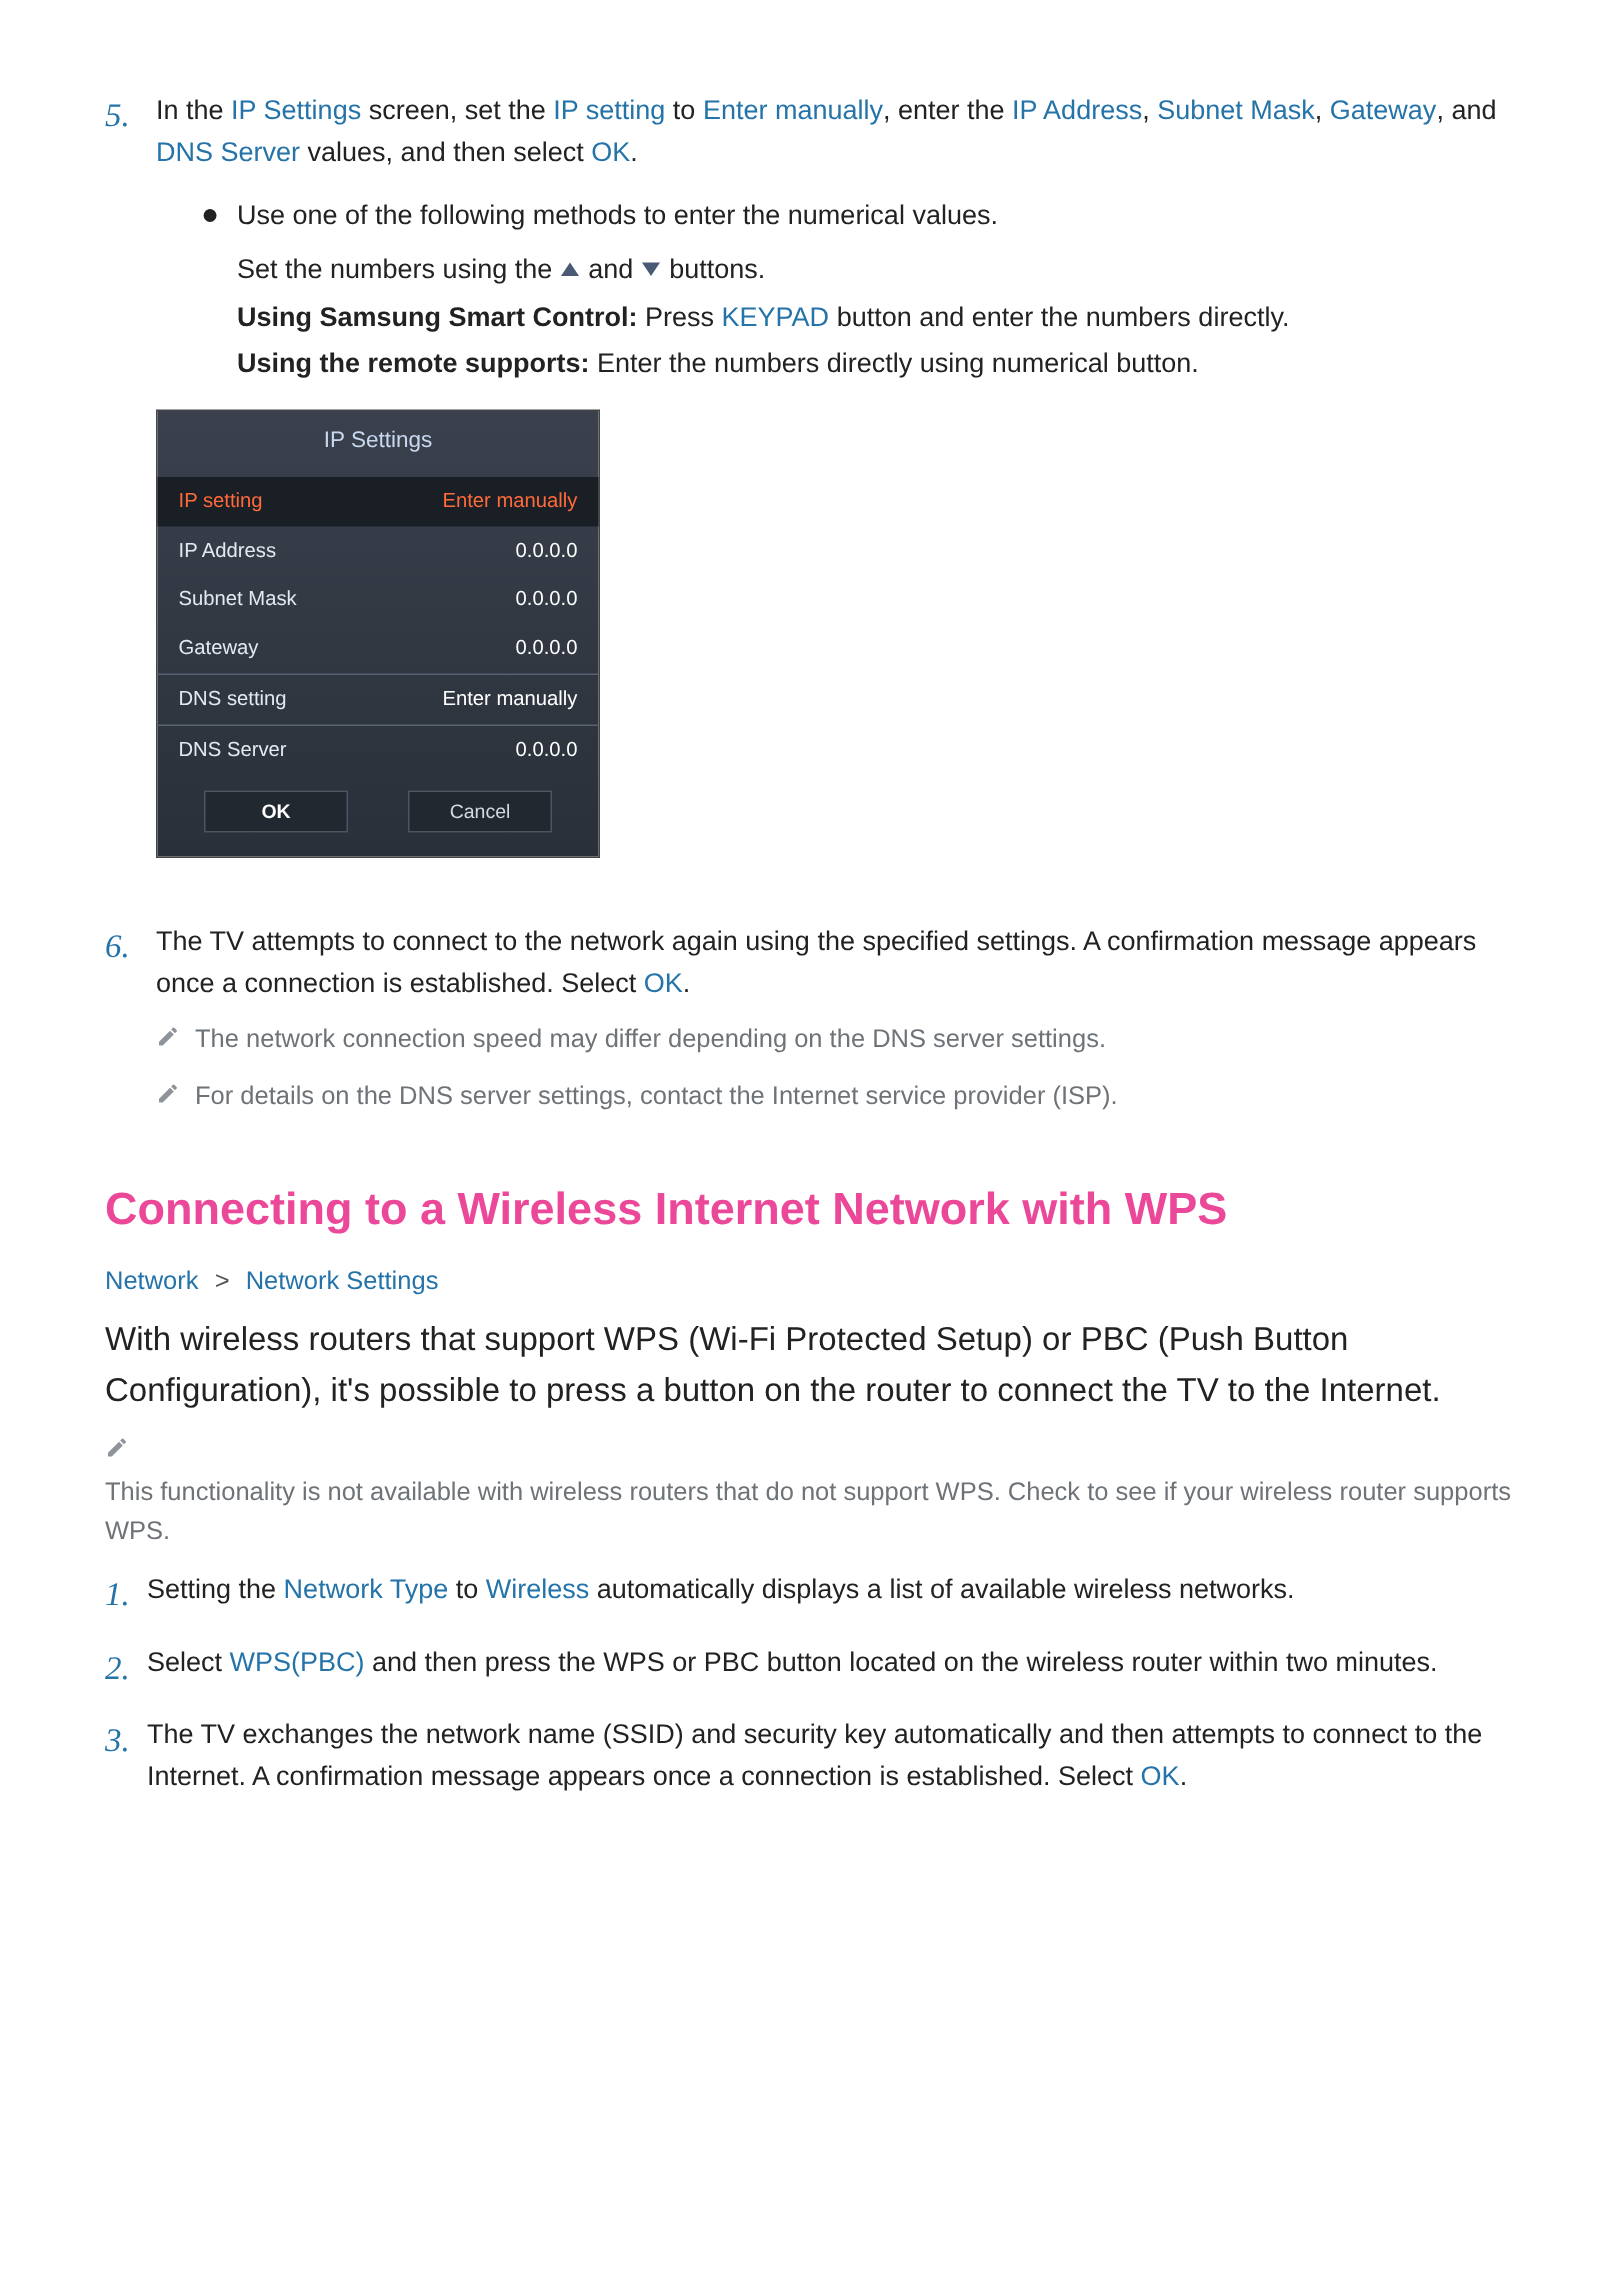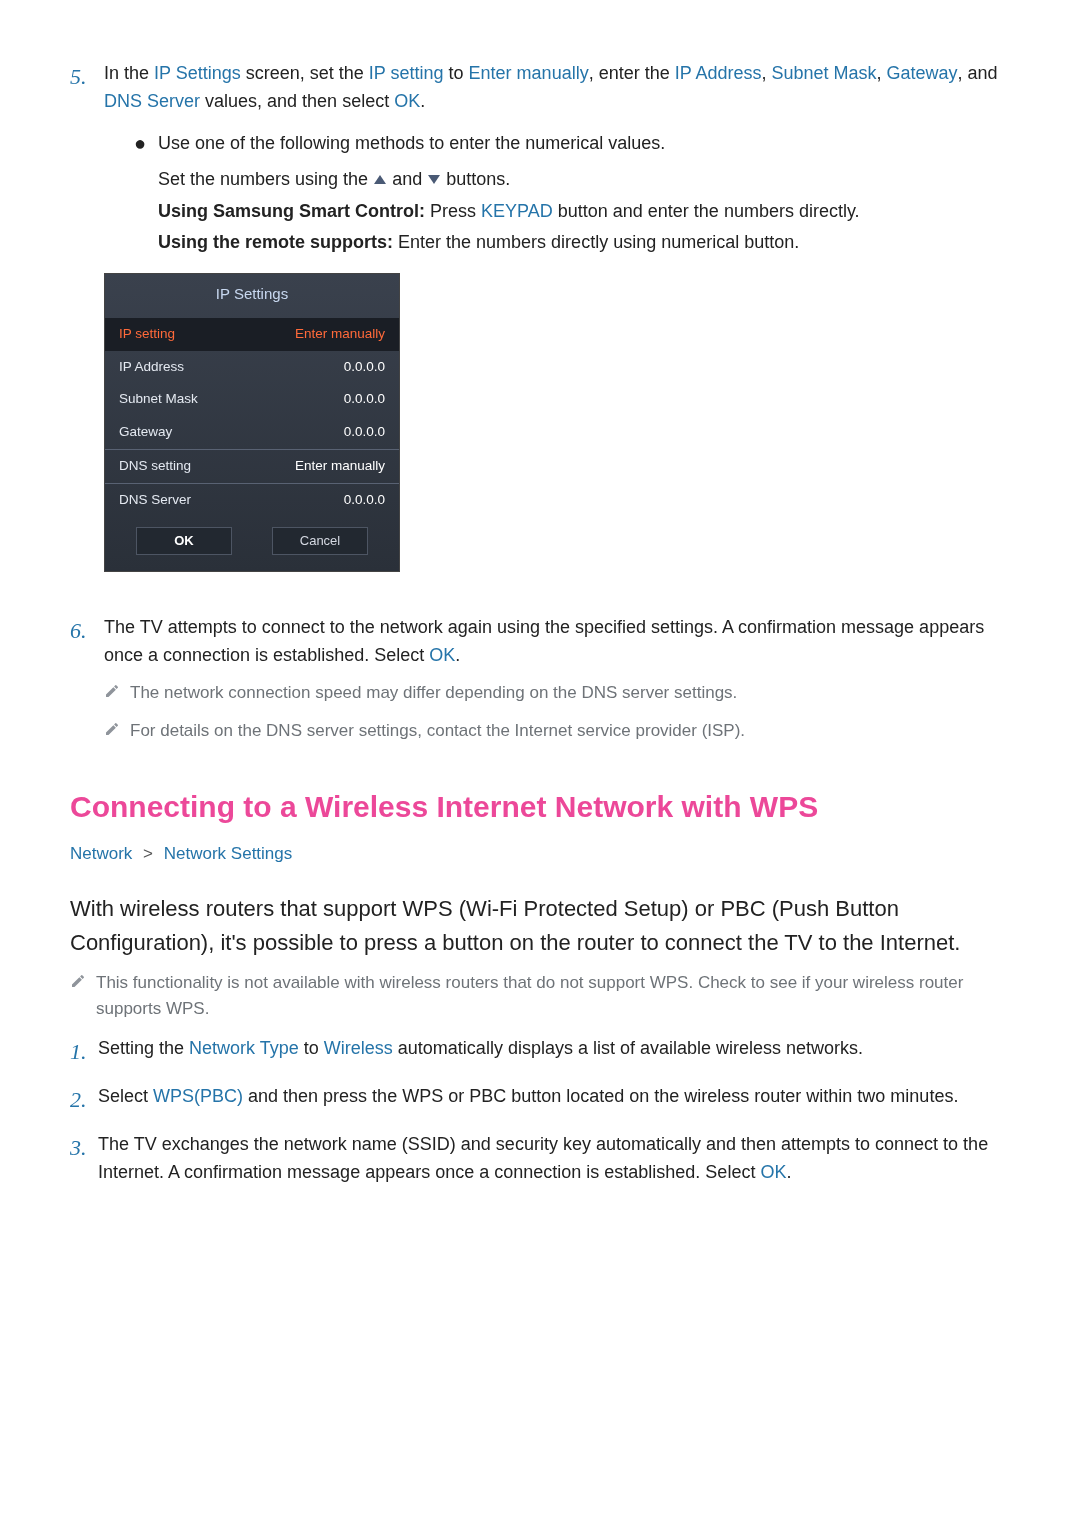--- a/index.html
+++ b/index.html
@@ -124,21 +124,21 @@
   
   .section-heading {
     color: #ec4899;
     font-size: 30px;
     font-weight: 600;
     margin: 36px 0 16px 0;
     line-height: 1.25;
   }
   .breadcrumb {
     font-size: 17px;
-    margin-bottom: 24px;
+    margin-bottom: 8px;
   }
   .breadcrumb .sep { color: #555; margin: 0 6px; }
   .para { font-size: 22px; margin-bottom: 10px; }
   .wps-steps .step { margin-bottom: 14px; }
   .step .pnum {
     color: #2574a9;
     font-style: italic;
     font-family: Georgia, serif;
     font-size: 22px;
     width: 28px;
@@ -236,21 +236,21 @@
 <h2 class="section-heading">Connecting to a Wireless Internet Network with WPS</h2>
 
 <div class="breadcrumb">
   <span class="keyword">Network</span>
   <span class="sep">&gt;</span>
   <span class="keyword">Network Settings</span>
 </div>
 
 <p class="para">With wireless routers that support WPS (Wi-Fi Protected Setup) or PBC (Push Button Configuration), it's possible to press a button on the router to connect the TV to the Internet.</p>
 
-<div class="note-row" style="margin-left:0;">
+<div class="note-row" style="margin-left:0;flex-direction:column;">
   <div class="pencil">
     <svg viewBox="0 0 24 24" fill="#8f949b">
         <path d="M3 17.25V21h3.75L17.81 9.94l-3.75-3.75L3 17.25zM20.71 7.04a1 1 0 0 0 0-1.41l-2.34-2.34a1 1 0 0 0-1.41 0l-1.83 1.83 3.75 3.75 1.83-1.83z"></path>
       </svg>
   </div>
   <div class="note-text">This functionality is not available with wireless routers that do not support WPS. Check to see if your wireless router supports WPS.</div>
 </div>
 
 <div class="wps-steps" style="margin-top:12px;">
   <div class="step">

